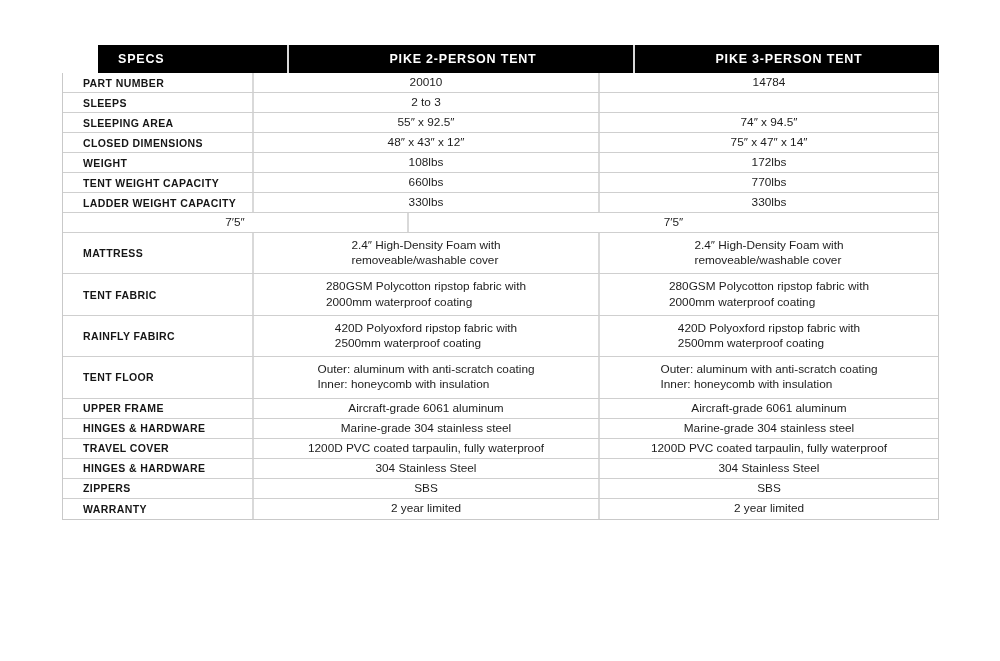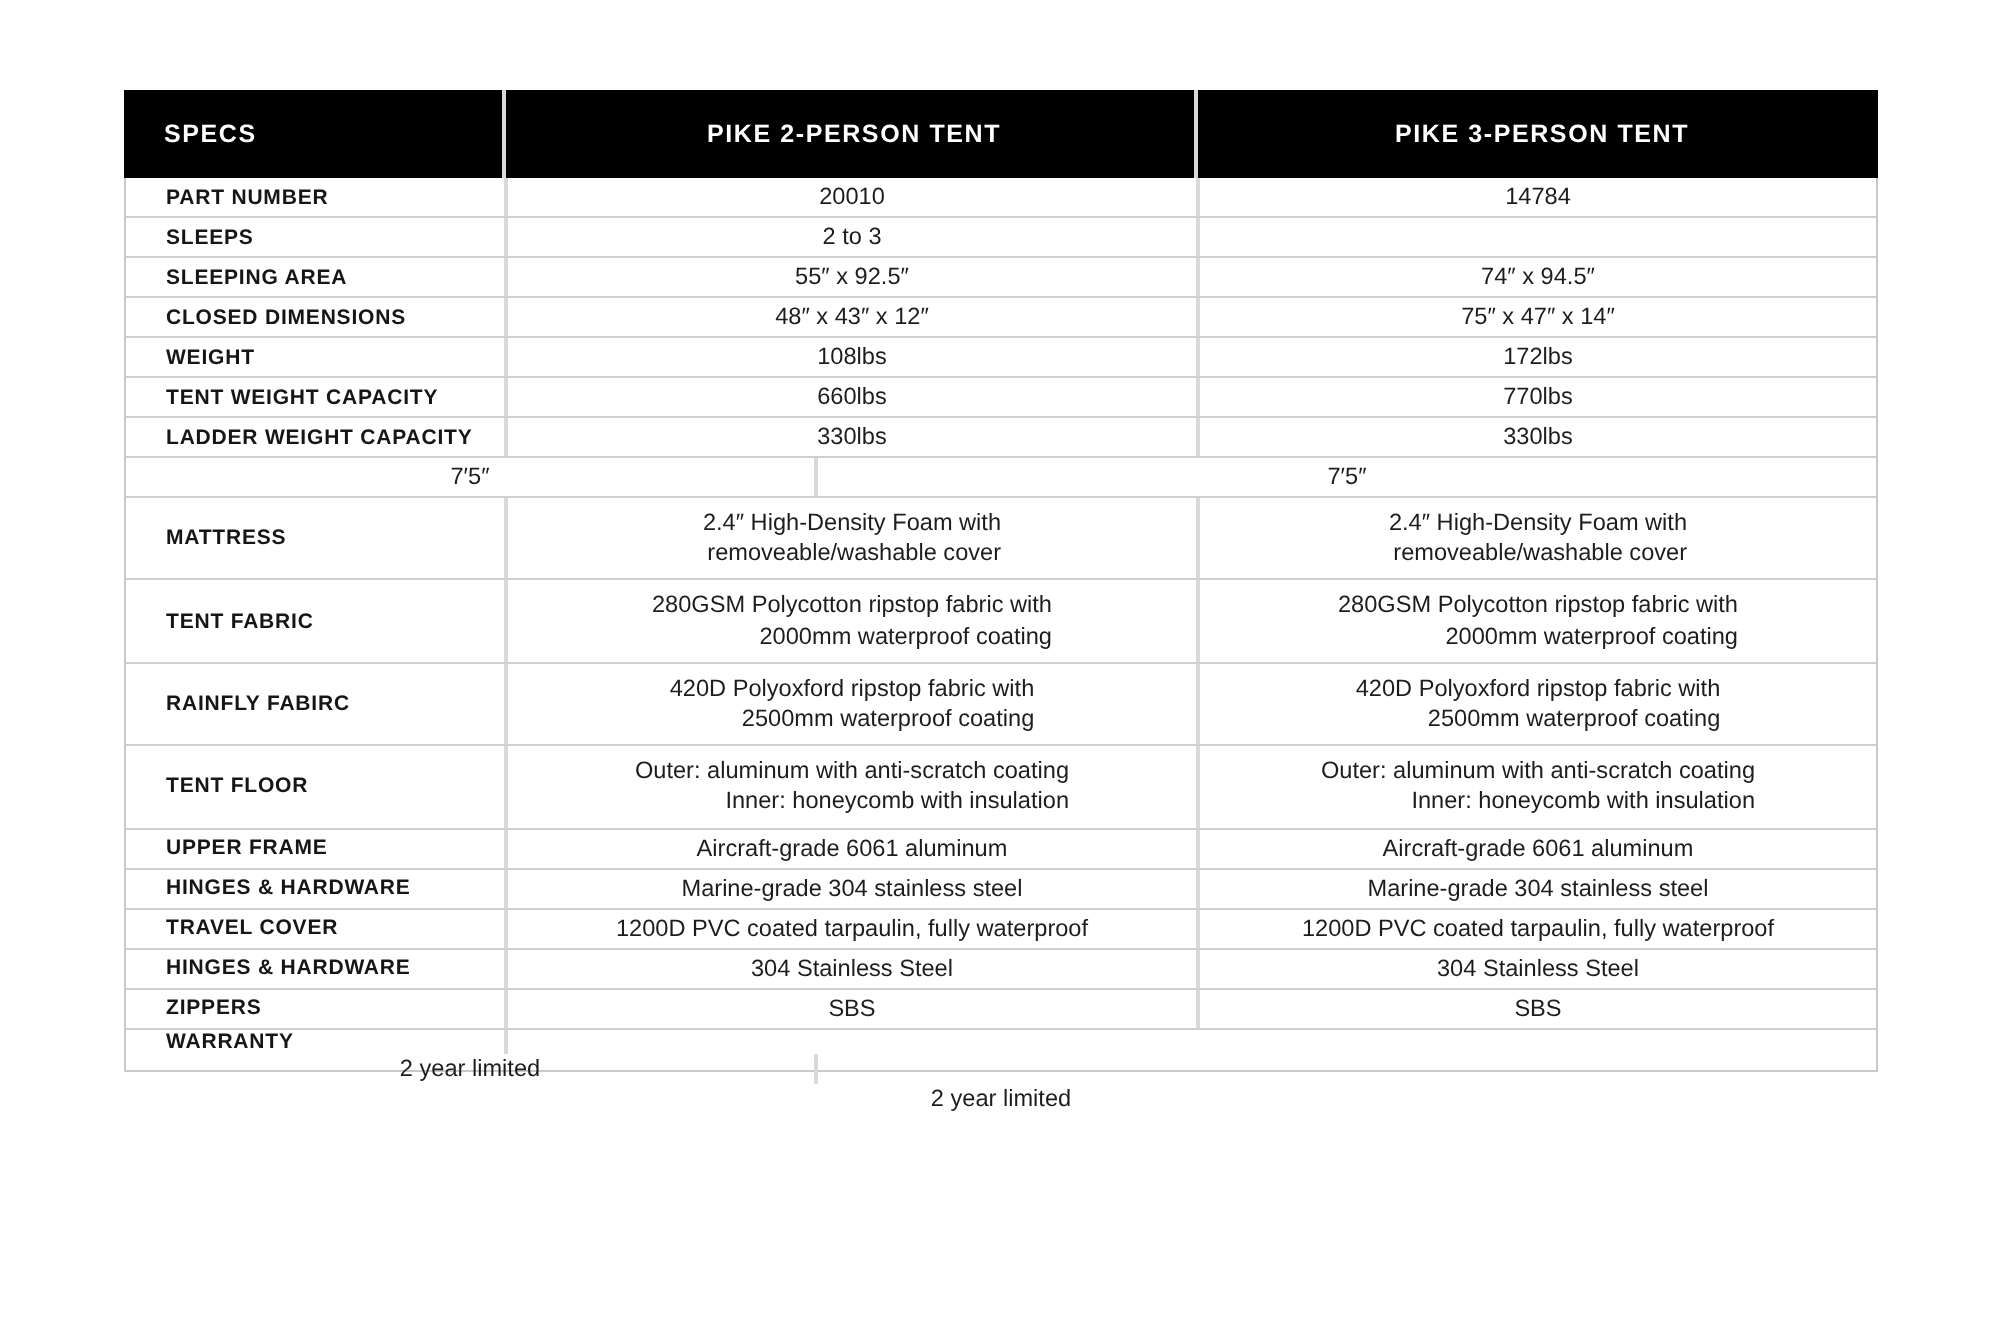--- a/index.html
+++ b/index.html
@@ -10,43 +10,44 @@
     position: relative;
     overflow: hidden;
   }
   .specs-table {
     position: absolute;
     left: 62px; top: 45px;
     width: 877px;
   }
   .thead {
     display: flex;
-    height: 44px;
+    height: 28px;
     background: #000000;
     color: #ffffff;
+    margin-left: 36px;
   }
   .th {
     display: flex;
     align-items: center;
     font-weight: bold;
     font-size: 12.5px;
     letter-spacing: 0.8px;
   }
   .tbody {
     border-left: 1px solid #c9c9c9;
     border-right: 1px solid #c9c9c9;
     border-bottom: 1px solid #c9c9c9;
   }
   .row {
     display: flex;
     height: 20px;
     border-bottom: 1px solid #cfcfcf;
   }
   .row.tall { height: 41.4px; }
-  .row:last-child { border-bottom: none; flex-direction: column; }
+  .row:last-child { border-bottom: none; }
   .c1 {
     width: 191px;
     padding-left: 20px;
     border-right: 2px solid #d9d9d9;
   }
   .c2 {
     width: 346px;
     border-right: 2px solid #d9d9d9;
   }
   .c3 { flex: 1; }
@@ -56,21 +57,21 @@
     align-items: center;
     font-weight: bold;
     font-size: 10.5px;
     letter-spacing: 0.4px;
     color: #161616;
   }
   .val {
     display: flex;
     align-items: center;
     justify-content: center;
-    text-align: right;
+    text-align: left;
     font-size: 11.8px;
     line-height: 1.28;
     color: #1d1d1d;
     white-space: pre-line;
   }
 </style>
 </head>
 <body>
 
 <div class="specs-table">

